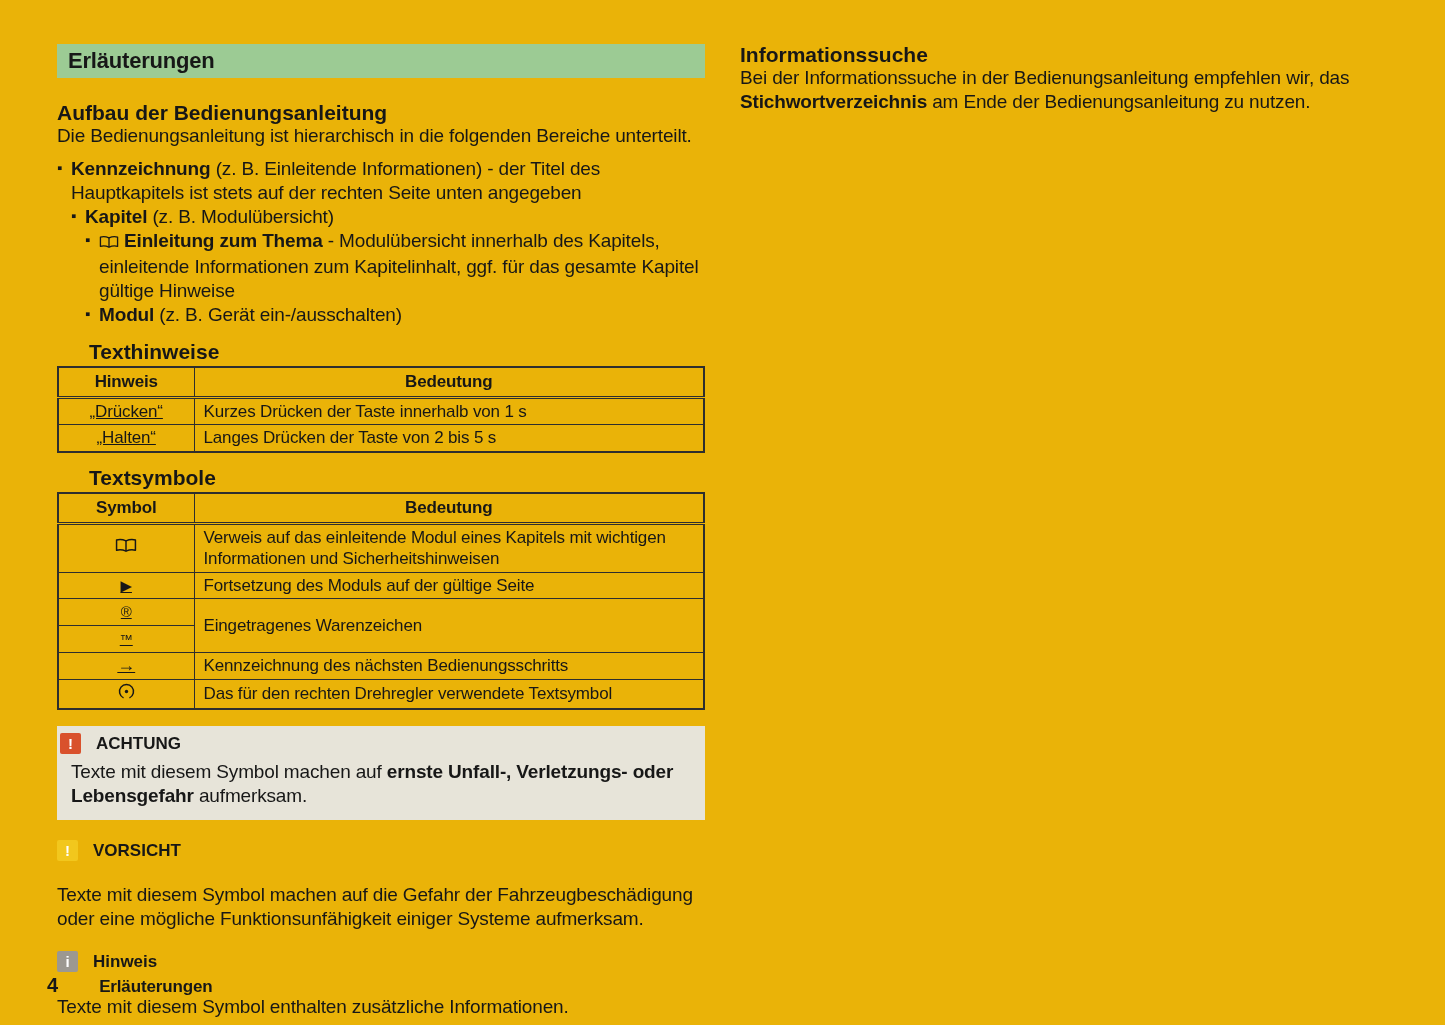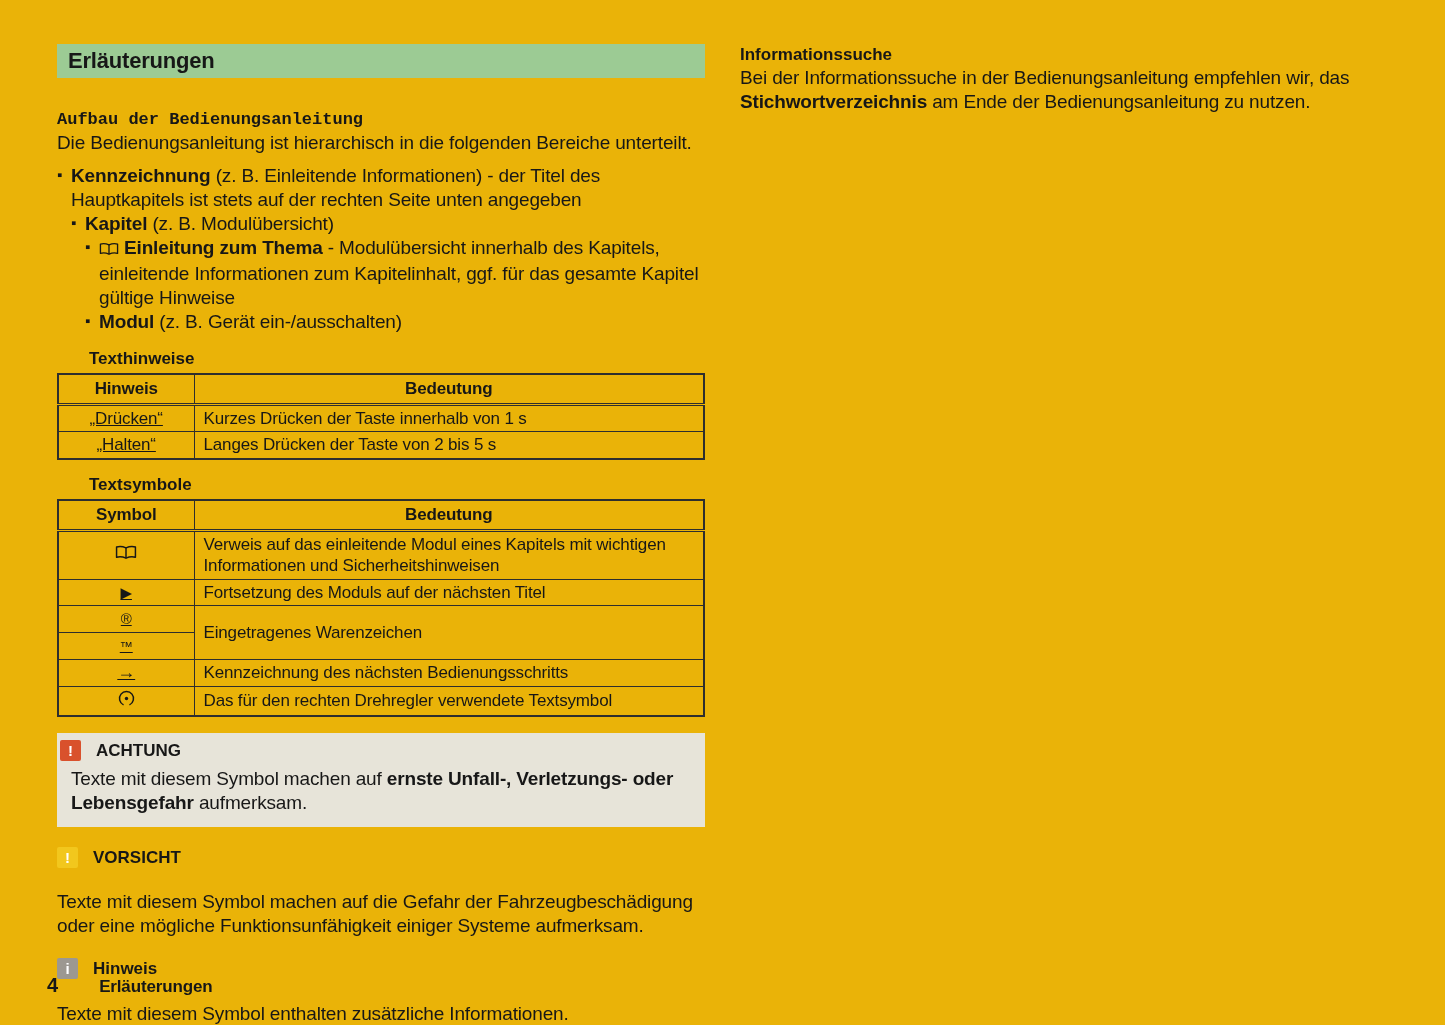--- a/index.html
+++ b/index.html
@@ -18,22 +18,22 @@
   .txt { font-size:19px; line-height:24px; letter-spacing:-0.15px; }
   .bold { font-weight:bold; }
 
   
   .chapter-bar {
     background:#9ccb94; height:34px; box-sizing:border-box;
     display:flex; align-items:center; padding:0 11px;
   }
   .chapter-bar .title { font-size:22px; font-weight:bold; letter-spacing:-0.2px; }
 
-  .sec-heading { font-size:17px; font-weight:bold; margin:0; line-height:21.5px; }
-  .mt-sec  { margin-top:31px;font-family:Liberation Mono, monospace; }
+  .sec-heading { font-size:21px; font-weight:bold; margin:0; line-height:21.5px; }
+  .mt-sec  { margin-top:24px; }
   .mt-tbl  { margin-top:14px;margin-left:32px; }
   p.para { margin:0; }
 
   
   .list { margin-top:9px; }
   .li { position:relative; padding-left:14px; }
   .li::before { content:"▪"; position:absolute; left:0; top:0; font-size:15px; line-height:21.5px; }
   .lvl2 { margin-left:14px; }
   .lvl3 { margin-left:28px; }
   .inline-icon { display:inline-block; vertical-align:-2px; margin-right:5px; }
@@ -153,21 +153,21 @@
             <td class="sym">
               <span><svg width="22" height="15" viewBox="0 0 21 14">
                     <path class="stk" d="M1.5 1.8 Q5.8 0.6 10.5 2.6 Q15.2 0.6 19.5 1.8 L19.5 11.6 Q15.2 10.4 10.5 12.4 Q5.8 10.4 1.5 11.6 Z"></path>
                     <path class="stk" d="M10.5 2.6 L10.5 12.4"></path>
                   </svg></span>
             </td>
             <td>Verweis auf das einleitende Modul eines Kapitels mit wichtigen Informationen und Sicherheitshinweisen</td>
           </tr>
           <tr>
             <td class="sym"><span class="tri">▶</span></td>
-            <td>Fortsetzung des Moduls auf der nächsten Titel</td>
+            <td>Fortsetzung des Moduls auf der gültige Seite</td>
           </tr>
           <tr>
             <td class="sym"><span class="reg">®</span></td>
             <td rowspan="2">Eingetragenes Warenzeichen</td>
           </tr>
           <tr>
             <td class="sym"><span class="tm">™</span></td>
           </tr>
           <tr>
             <td class="sym"><span class="arr">→</span></td>

